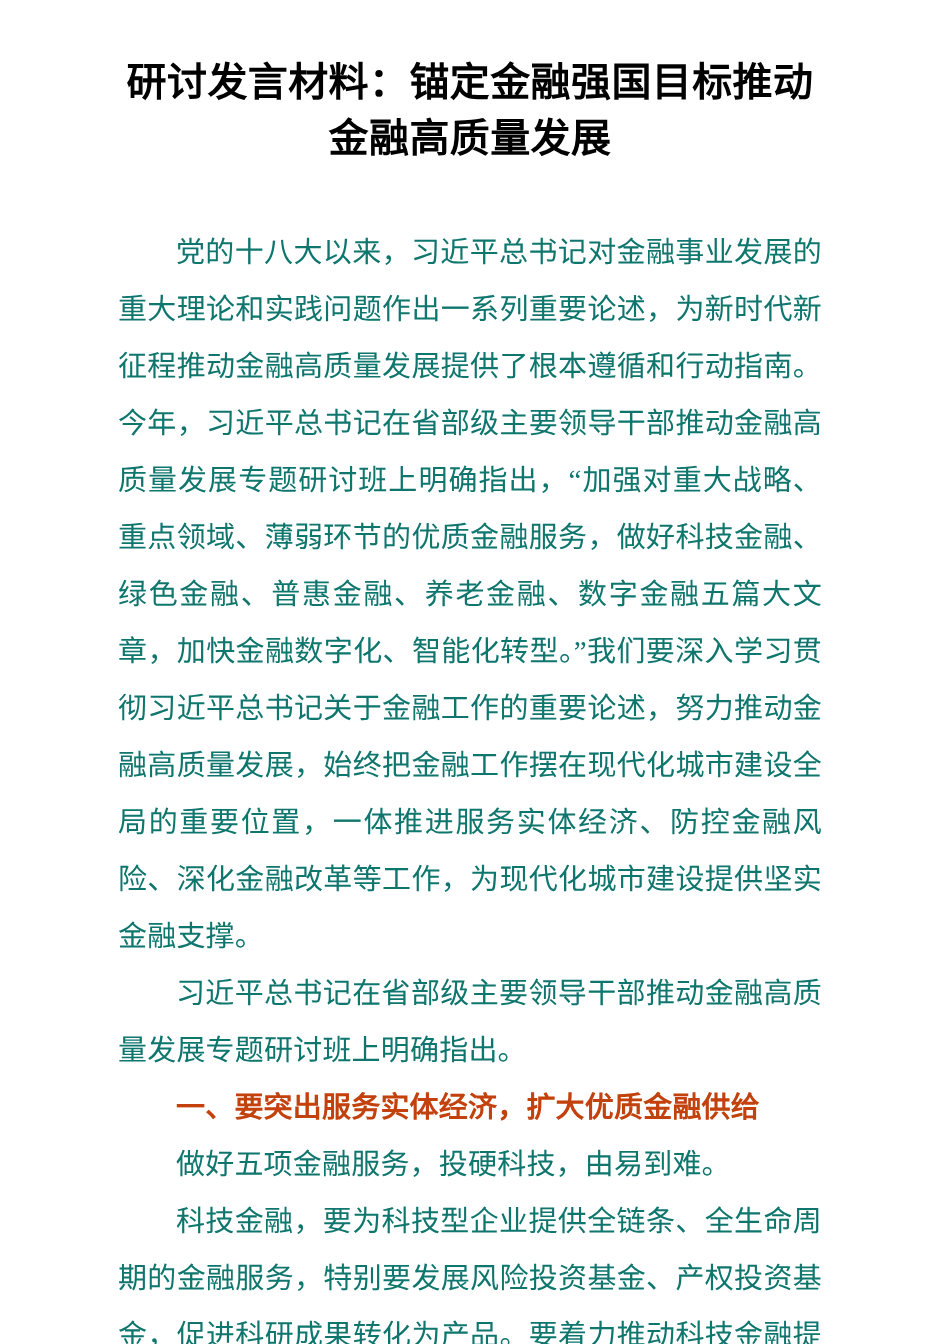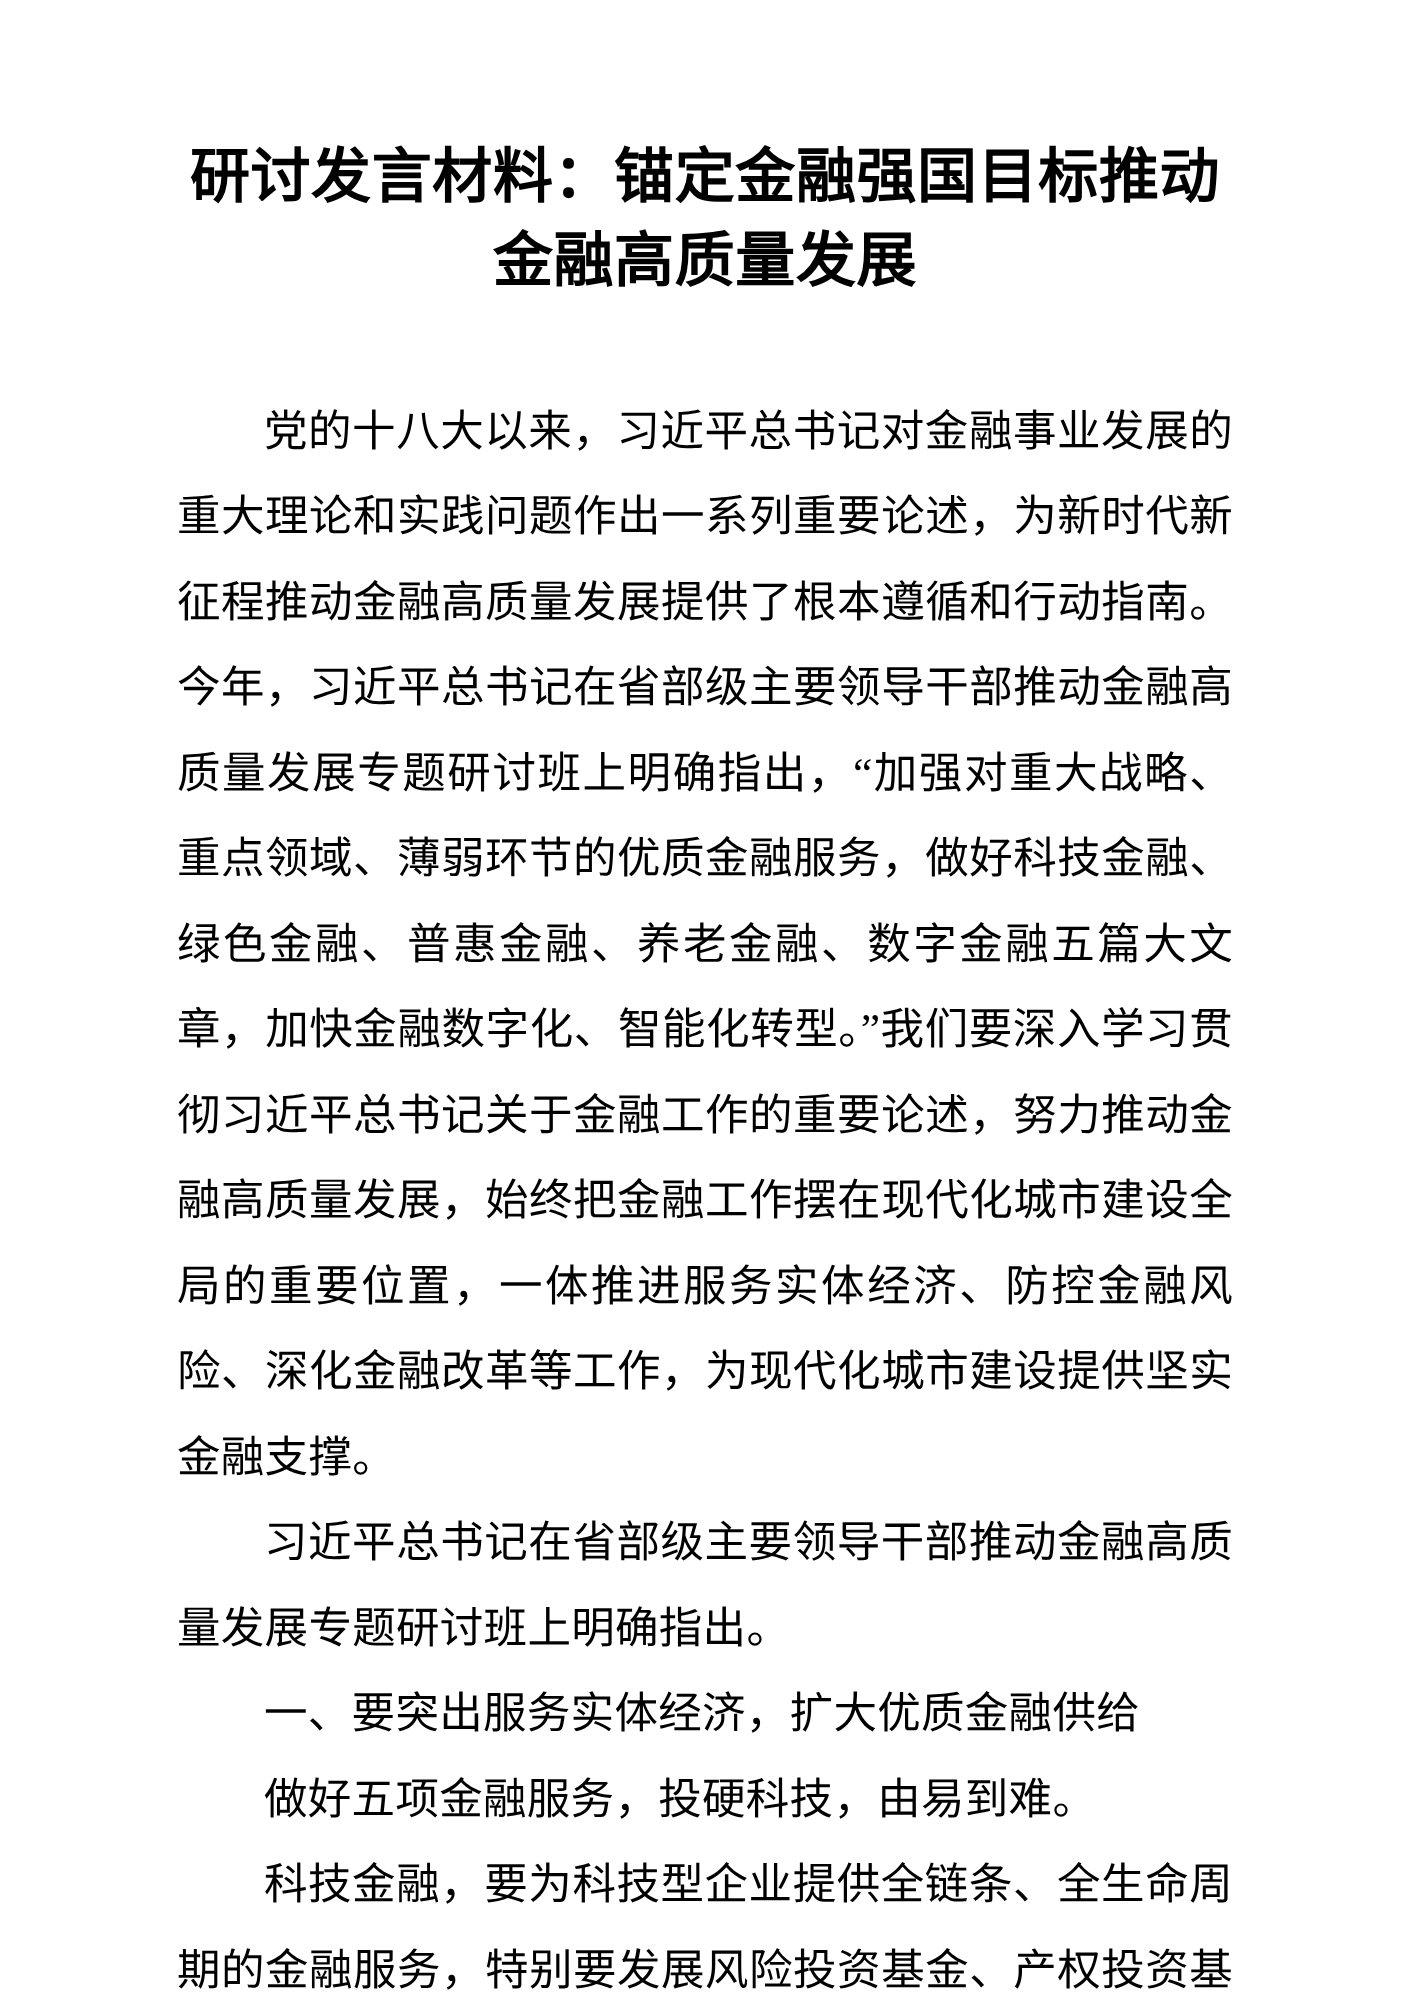--- a/index.html
+++ b/index.html
@@ -29,49 +29,49 @@
   
   .doc-title {
     font-family: "Liberation Sans", "DejaVu Sans", sans-serif;
     font-weight: bold;
     font-size: 40px;
     line-height: 56px;
     letter-spacing: 0.4px;
     color: #000000;
     text-align: center;
     margin: 0;
-    padding-top: 90px;
+    padding-top: 54px;
     width: 704px;
   }
 
   
   .para {
     font-family: "Liberation Serif", "DejaVu Serif", serif;
     font-size: 29px;
     line-height: 57px;
-    color: #000000;
+    color: #0f766e;
     text-align: justify;
     text-justify: inter-ideograph;
     text-indent: 58px;
     margin: 0;
     letter-spacing: 0.2px;
     word-break: break-all;
   }
 
   .para-first {
     margin-top: 58px;
   }
 
   
   .section-heading {
     font-family: "Liberation Sans", "DejaVu Sans", sans-serif;
-    font-weight: normal;
+    font-weight: bold;
     font-size: 29px;
     line-height: 57px;
-    color: #000000;
+    color: #c2410c;
     text-indent: 58px;
     margin: 0;
     letter-spacing: 0.2px;
   }
 </style>
 </head>
 <body>
 
 <div class="page">
 

